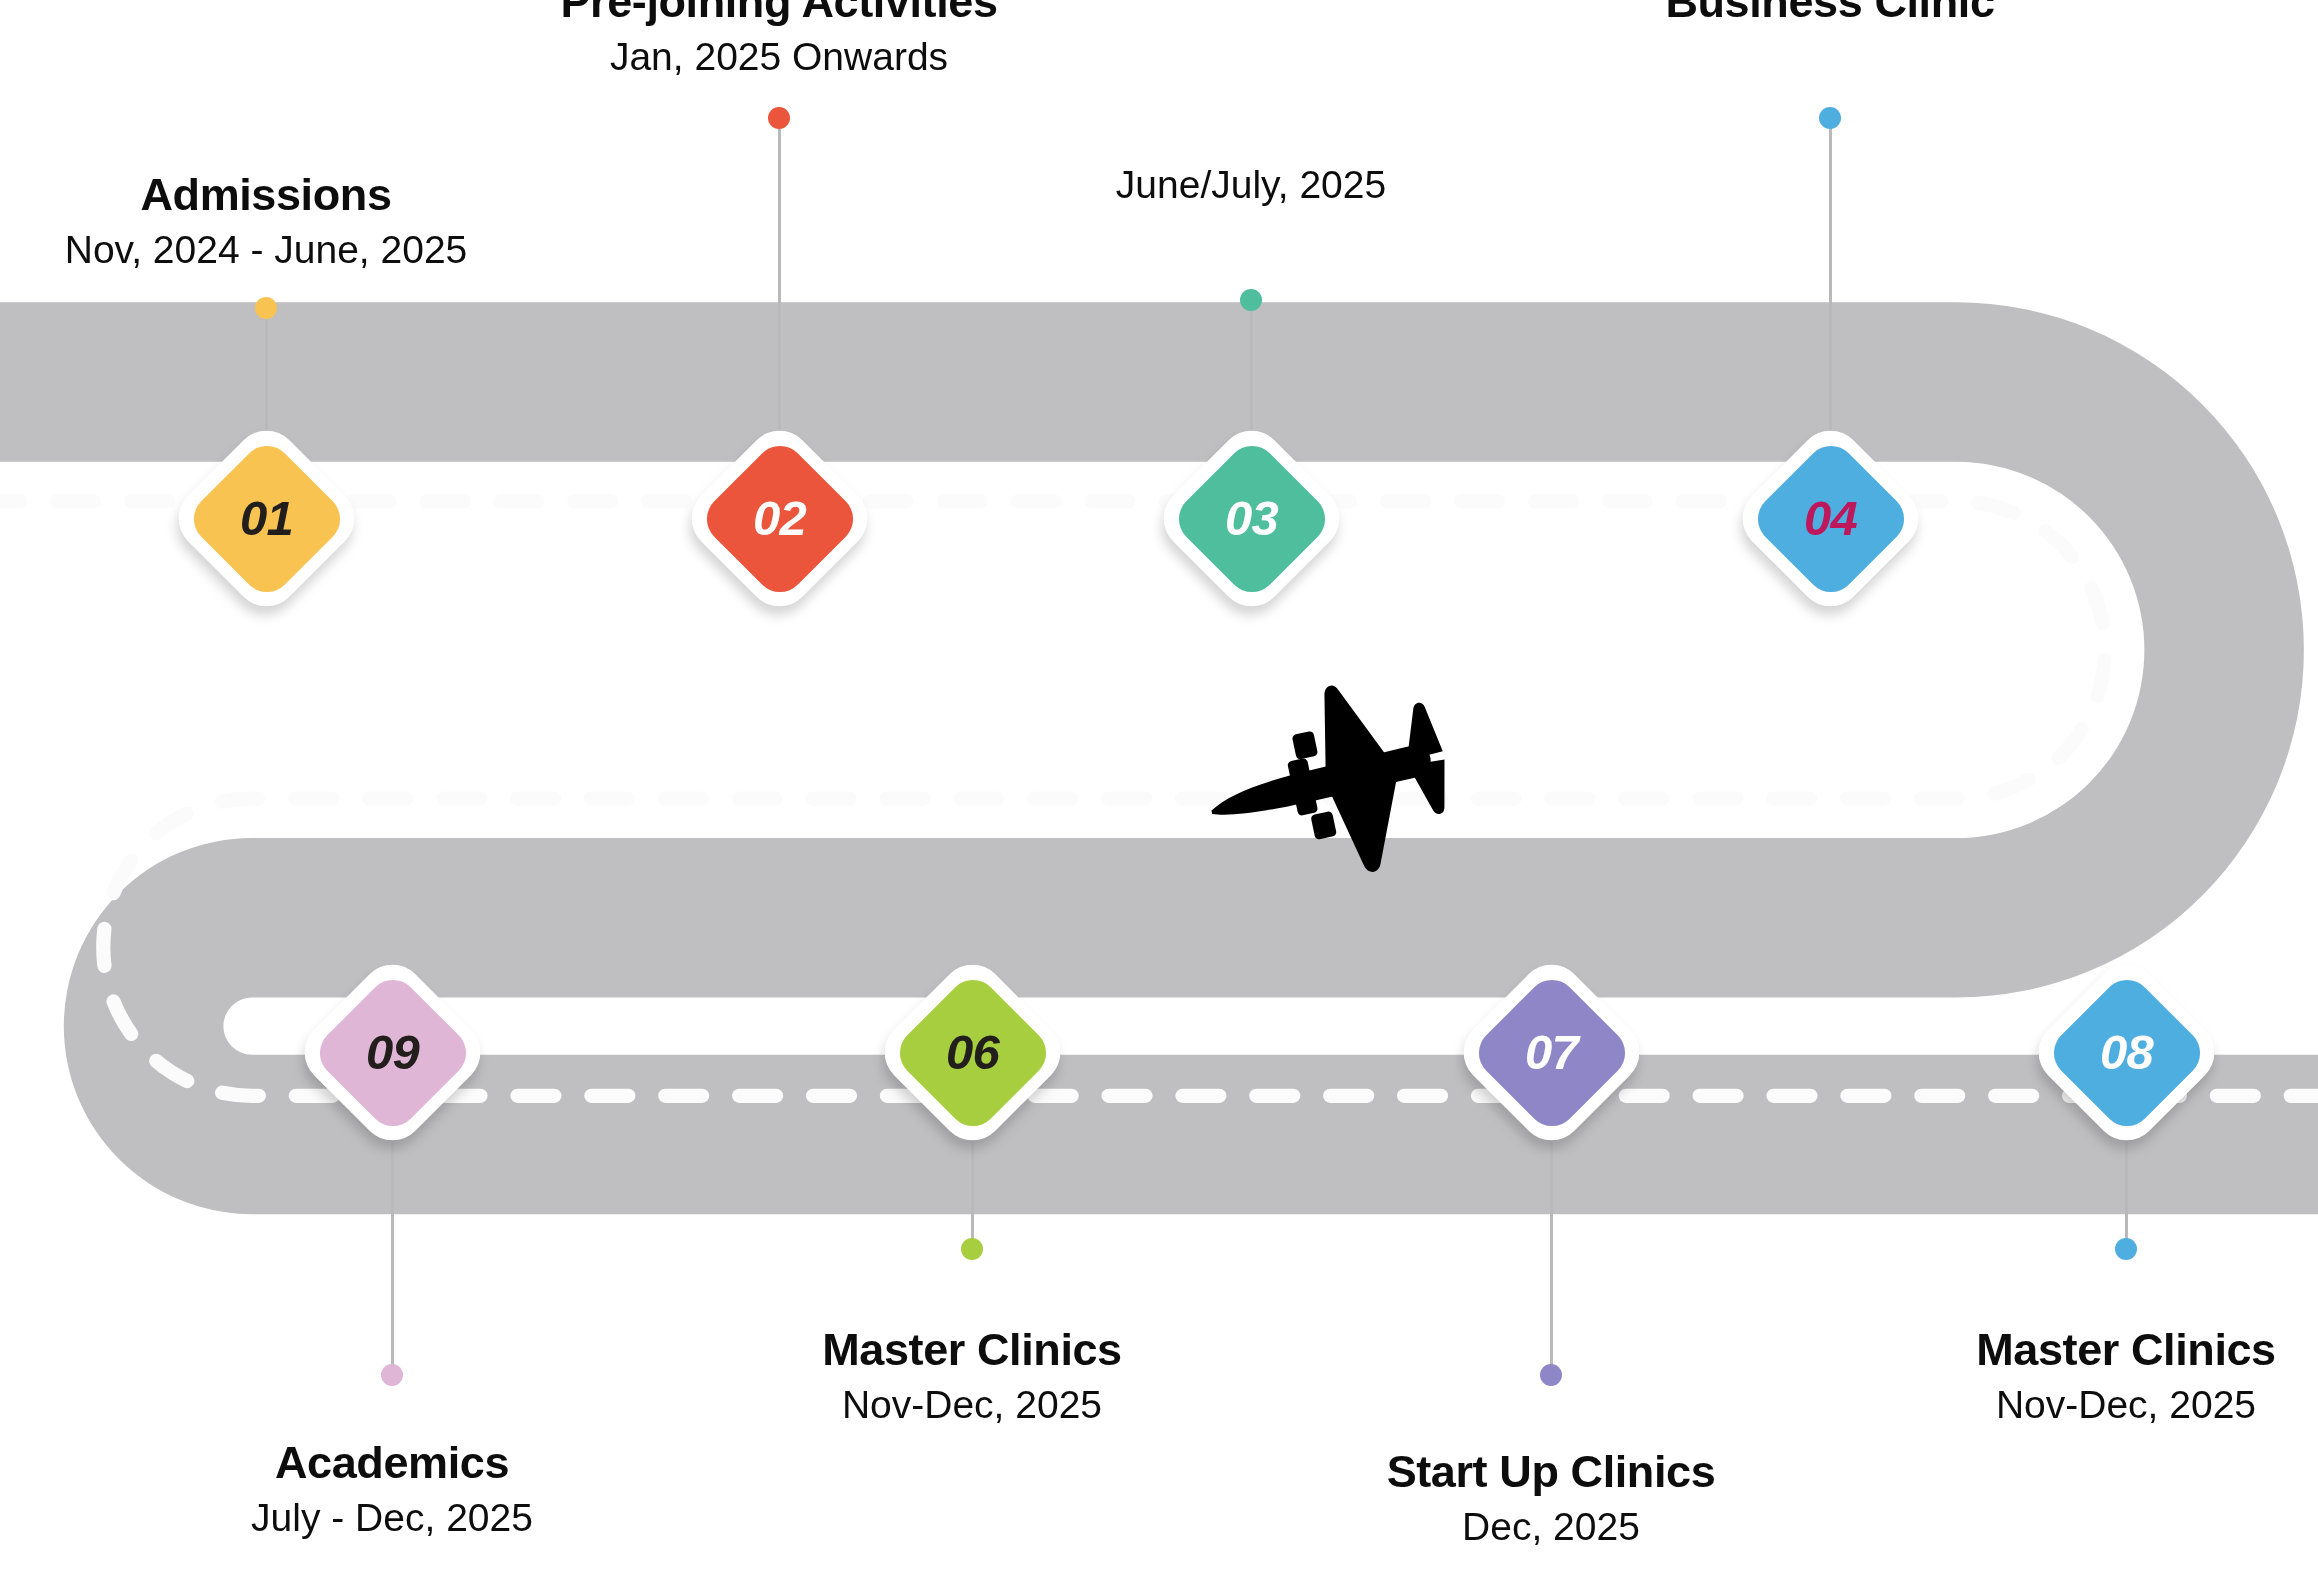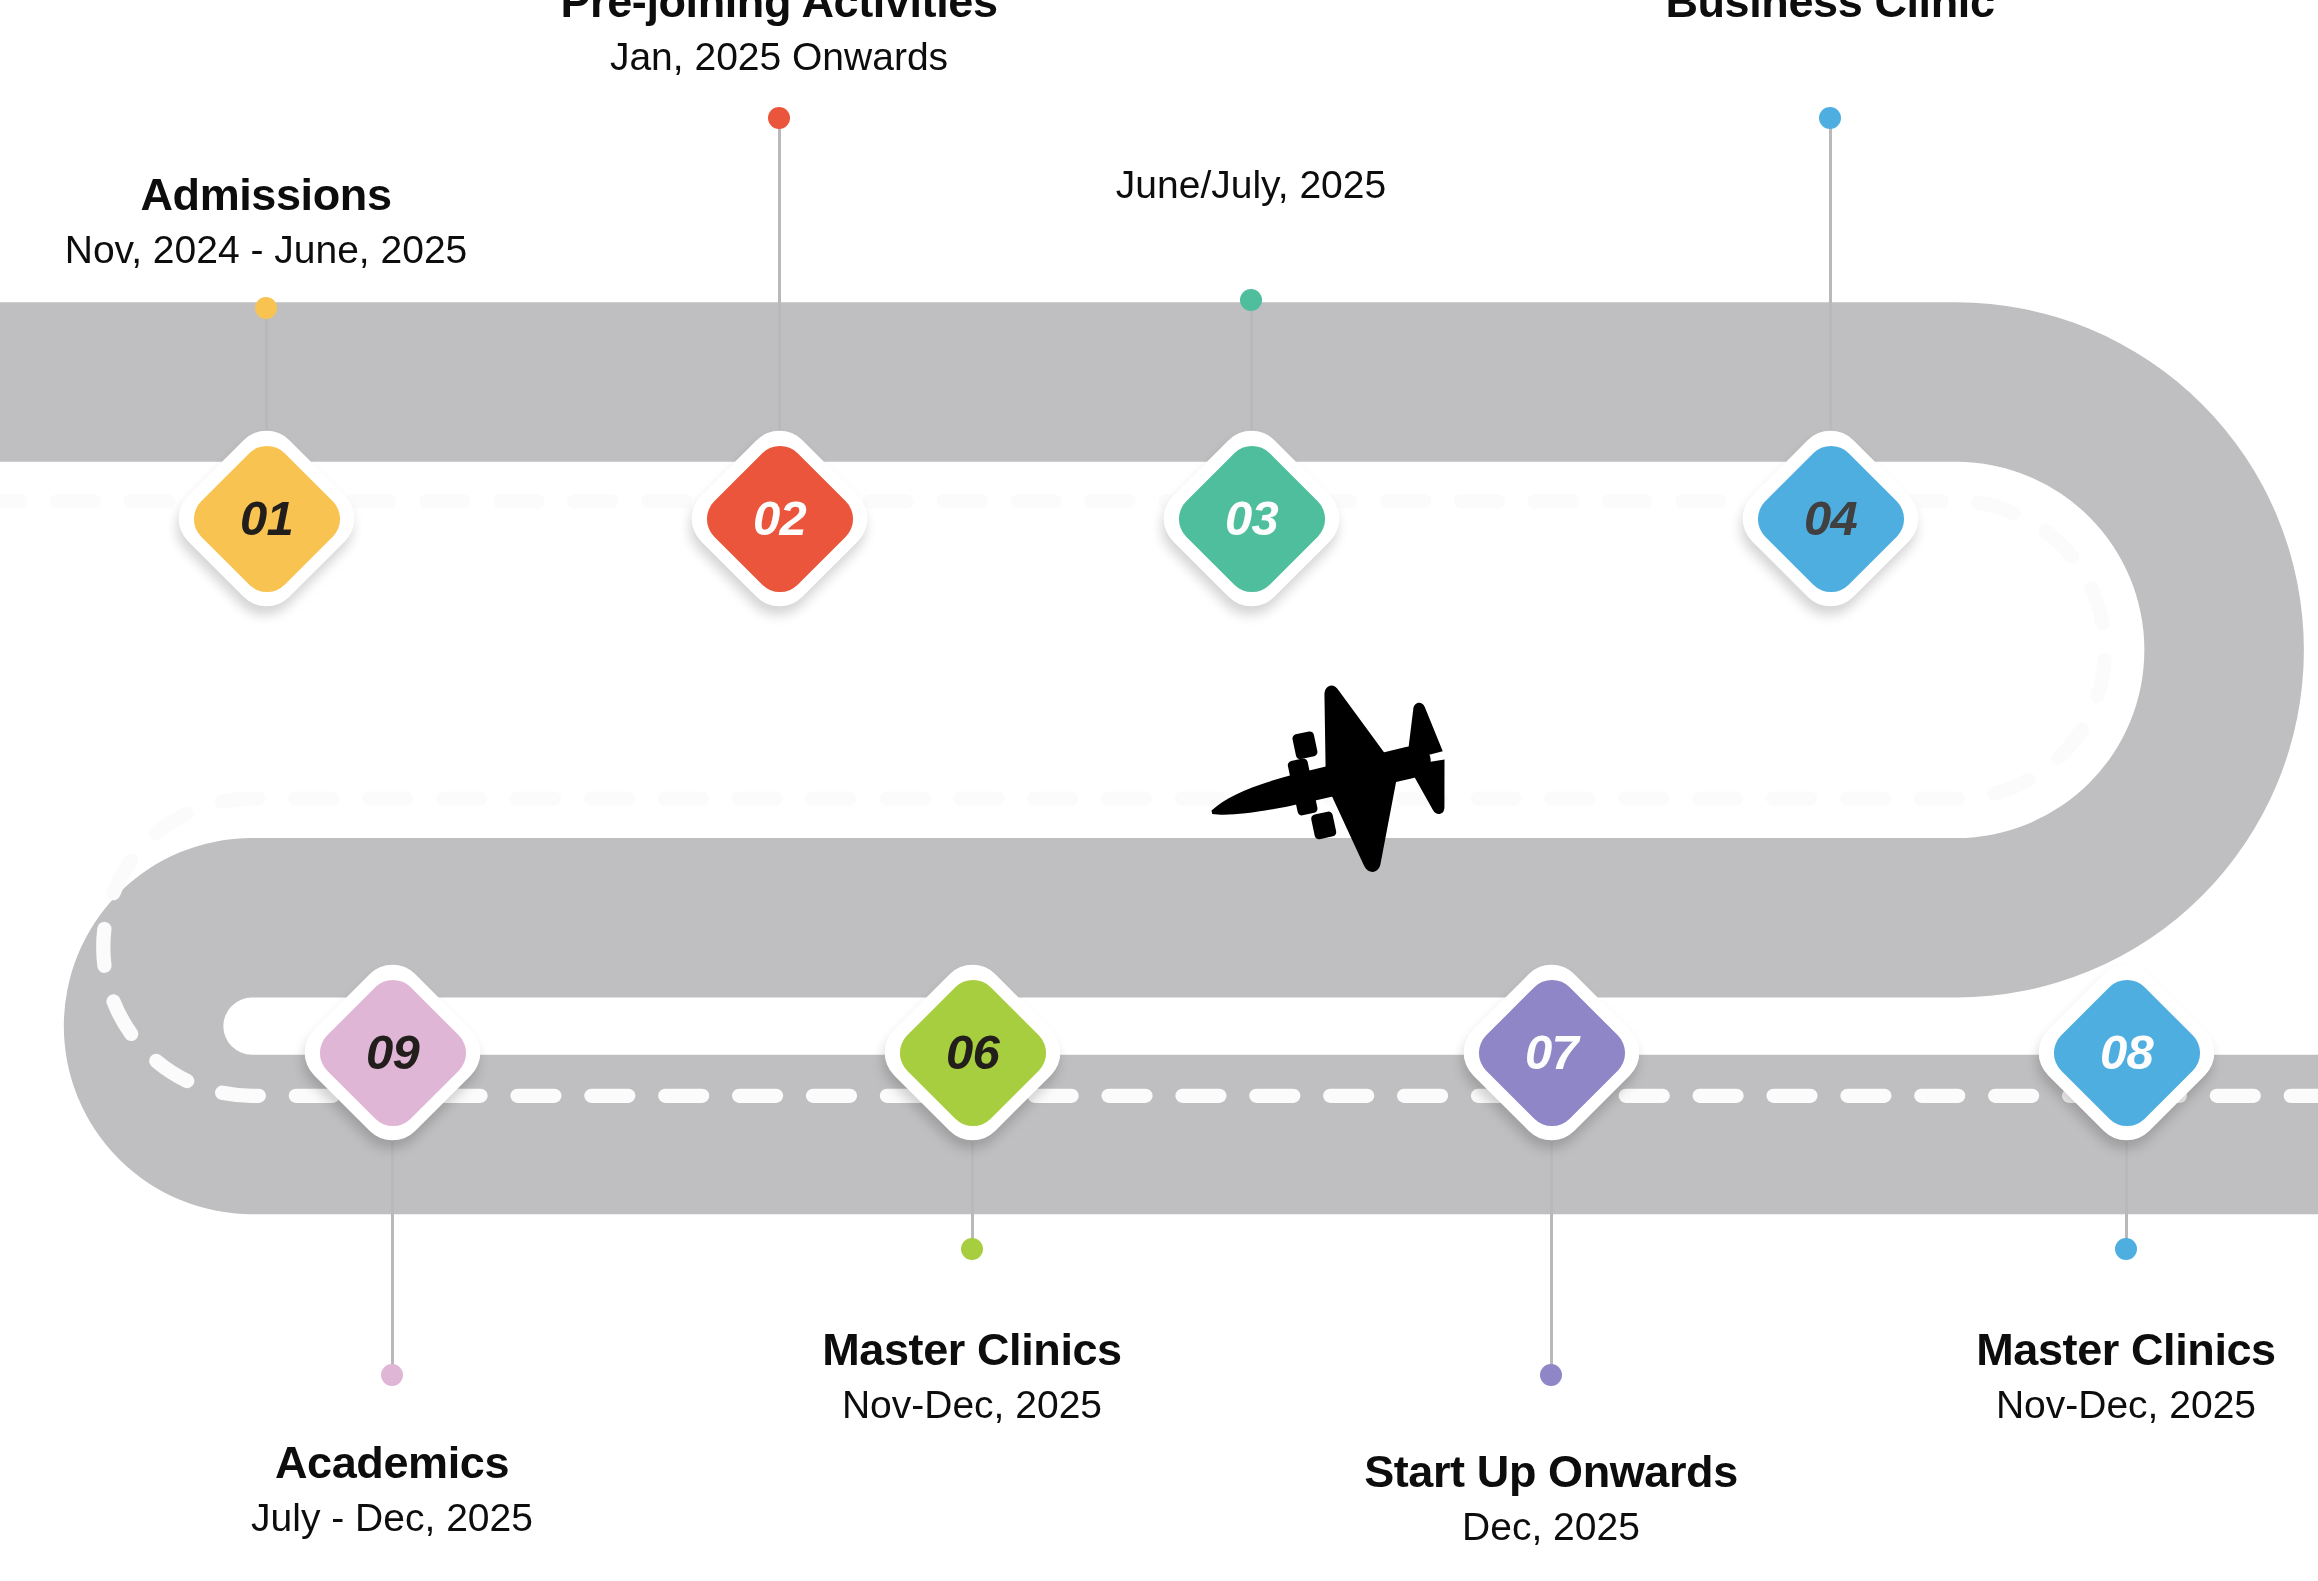--- a/index.html
+++ b/index.html
@@ -243,21 +243,21 @@
 
   <div class="milestone" style="left:1830px; top:518px;">
     <div class="stem" style="height:329px; top:-400px;"></div>
     <div class="stem-dot" style="top:-411px; background:#4FAEE0;"></div>
     <div class="label-block" style="top:-541px;">
       <div class="label-title">Business Clinic</div>
     </div>
     <div class="marker-wrap">
       <div class="marker-casing"></div>
       <div class="marker-face" style="background:#4FAEE0;"></div>
-      <div class="marker-num" style="color:#404040;">04</div>
+      <div class="marker-num" style="color:#be185d;">04</div>
     </div>
   </div>
 
   <div class="milestone" style="left:392px; top:1052px;">
     <div class="stem" style="height:243px; top:80px;"></div>
     <div class="stem-dot" style="top:312px; background:#E0B6D6;"></div>
     <div class="label-block" style="top:386px;">
       <div class="label-title">Academics</div>
       <div class="label-date">July - Dec, 2025</div>
     </div>
@@ -279,21 +279,21 @@
       <div class="marker-casing"></div>
       <div class="marker-face" style="background:#A7CE3E;"></div>
       <div class="marker-num" style="color:#211e1c;">06</div>
     </div>
   </div>
 
   <div class="milestone" style="left:1551px; top:1052px;">
     <div class="stem" style="height:243px; top:80px;"></div>
     <div class="stem-dot" style="top:312px; background:#8E86C6;"></div>
     <div class="label-block" style="top:395px;">
-      <div class="label-title">Start Up Onwards</div>
+      <div class="label-title">Start Up Clinics</div>
       <div class="label-date">Dec, 2025</div>
     </div>
     <div class="marker-wrap">
       <div class="marker-casing"></div>
       <div class="marker-face" style="background:#8E86C6;"></div>
       <div class="marker-num" style="color:#fdfdfd;">07</div>
     </div>
   </div>
 
   <div class="milestone" style="left:2126px; top:1052px;">

